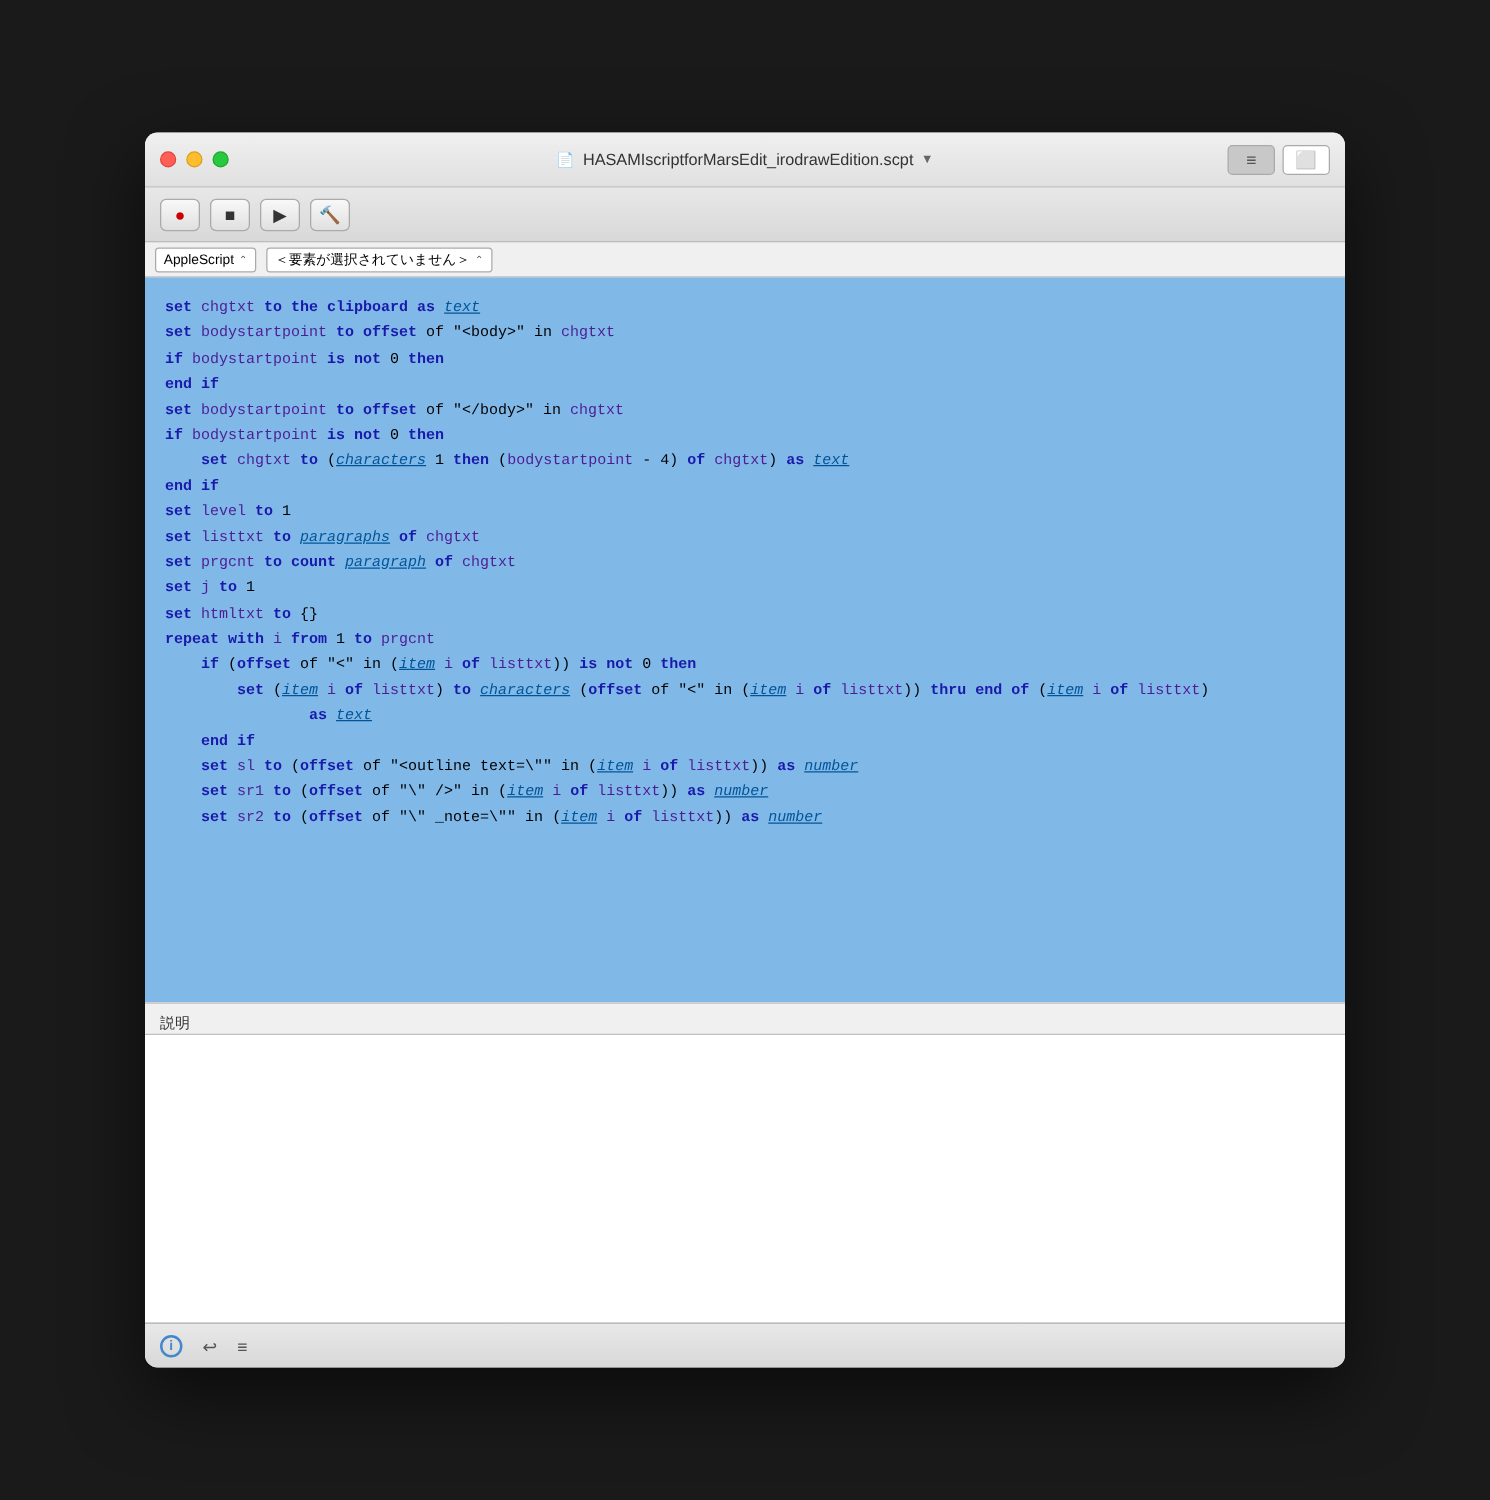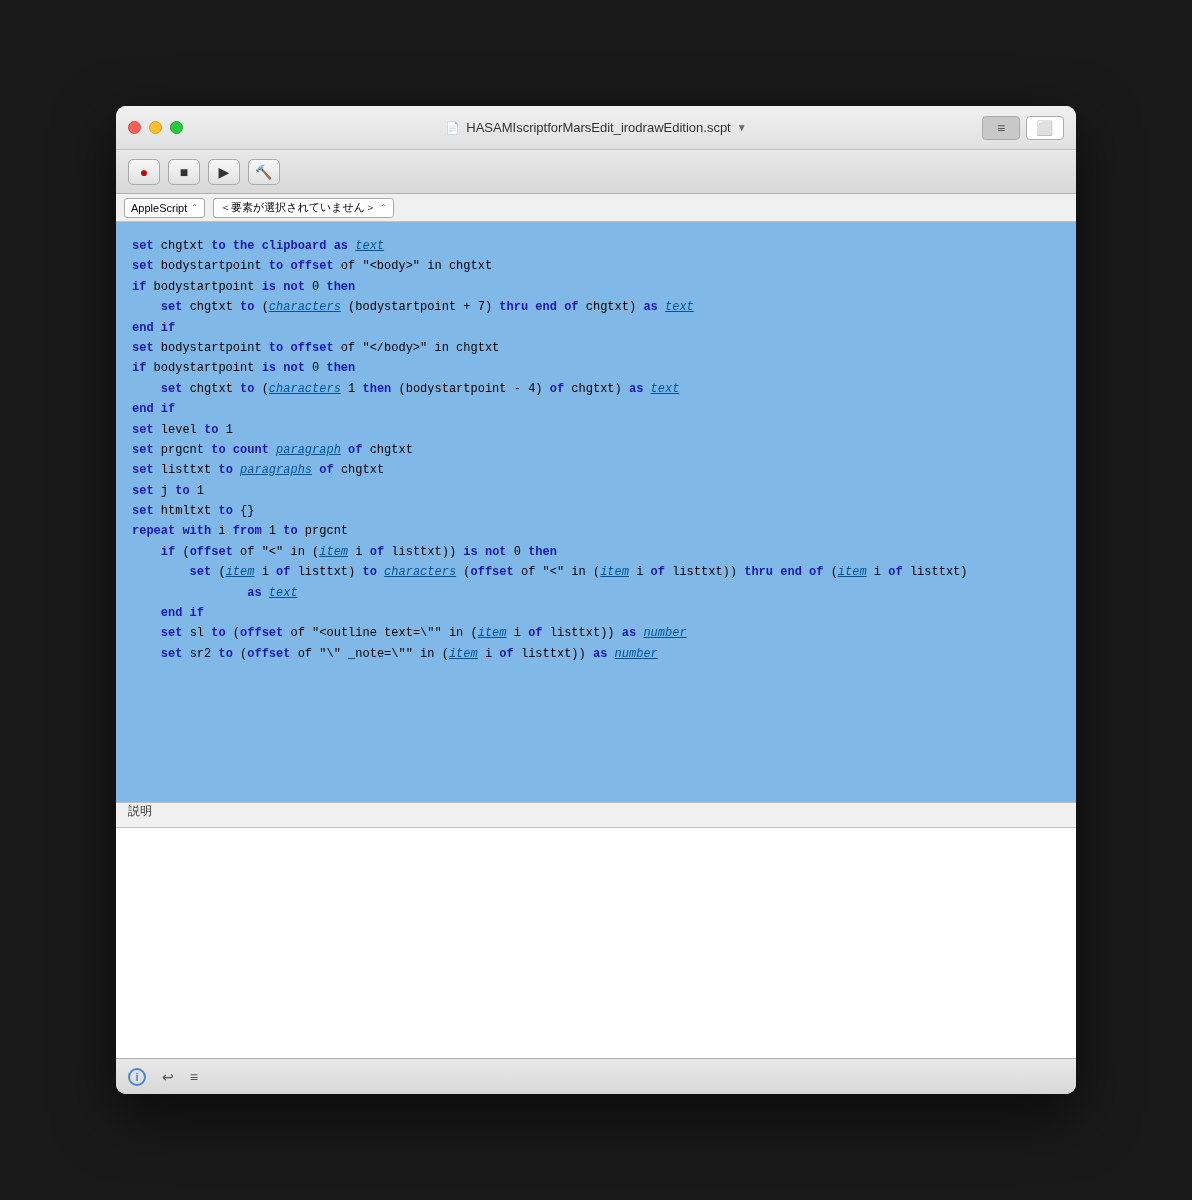--- a/index.html
+++ b/index.html
@@ -137,28 +137,28 @@
       font-size: 12px;
       line-height: 1.7;
       overflow: auto;
       height: 580px;
     }
     .code-line {
       white-space: pre;
       display: block;
     }
     .kw { color: #1a1aaa; font-weight: bold; }
-    .var { color: #000000; }
+    .var { color: #4c1d95; }
     .italic-type { color: #005599; font-style: italic; text-decoration: underline; }
     .plain { color: #000; }
     .description-bar {
       background: #f0f0f0;
       height: 26px;
       display: flex;
-      align-items: flex-start;
+      align-items: flex-end;
       padding: 0 12px;
       border-top: 1px solid #c0c0c0;
       border-bottom: 1px solid #c0c0c0;
       font-size: 12px;
       color: #333;
     }
     .description-area {
       background: white;
       height: 230px;
     }
@@ -242,41 +242,41 @@
       <span>＜要素が選択されていません＞</span>
       <span class="selector-arrow">⌃</span>
     </div>
   </div>
 
   <div class="code-area" id="code-container">
   <div class="code-line"><span class="kw">set</span> <span class="var">chgtxt</span> <span class="kw">to</span> <span class="kw">the clipboard</span> <span class="kw">as</span> <span class="italic-type">text</span></div>
       <div class="code-line"></div>
       <div class="code-line"><span class="kw">set</span> <span class="var">bodystartpoint</span> <span class="kw">to offset</span> <span class="plain">of "&lt;body&gt;" in</span> <span class="var">chgtxt</span></div>
       <div class="code-line"><span class="kw">if</span> <span class="var">bodystartpoint</span> <span class="kw">is not</span> 0 <span class="kw">then</span></div>
-      <div class="code-line">    <span class="kw">set</span> <span class="var">chgtxt</span> <span class="kw">to</span> (<span class="italic-type">characters</span> (<span class="var">bodystartpoint</span> + 7) <span class="kw">thru end of</span> <span class="var">chgtxt</span>) <span class="kw">as</span> <span class="italic-type">text</span></div>
       <div class="code-line"><span class="kw">end if</span></div>
       <div class="code-line"></div>
       <div class="code-line"><span class="kw">set</span> <span class="var">bodystartpoint</span> <span class="kw">to offset</span> <span class="plain">of "&lt;/body&gt;" in</span> <span class="var">chgtxt</span></div>
       <div class="code-line"><span class="kw">if</span> <span class="var">bodystartpoint</span> <span class="kw">is not</span> 0 <span class="kw">then</span></div>
       <div class="code-line">    <span class="kw">set</span> <span class="var">chgtxt</span> <span class="kw">to</span> (<span class="italic-type">characters</span> 1 <span class="kw">then</span> (<span class="var">bodystartpoint</span> - 4) <span class="kw">of</span> <span class="var">chgtxt</span>) <span class="kw">as</span> <span class="italic-type">text</span></div>
       <div class="code-line"><span class="kw">end if</span></div>
       <div class="code-line"></div>
       <div class="code-line"><span class="kw">set</span> <span class="var">level</span> <span class="kw">to</span> 1</div>
+      <div class="code-line"><span class="kw">set</span> <span class="var">listtxt</span> <span class="kw">to</span> <span class="italic-type">paragraphs</span> <span class="kw">of</span> <span class="var">chgtxt</span></div>
       <div class="code-line"><span class="kw">set</span> <span class="var">prgcnt</span> <span class="kw">to count</span> <span class="italic-type">paragraph</span> <span class="kw">of</span> <span class="var">chgtxt</span></div>
-      <div class="code-line"><span class="kw">set</span> <span class="var">listtxt</span> <span class="kw">to</span> <span class="italic-type">paragraphs</span> <span class="kw">of</span> <span class="var">chgtxt</span></div>
       <div class="code-line"><span class="kw">set</span> <span class="var">j</span> <span class="kw">to</span> 1</div>
       <div class="code-line"><span class="kw">set</span> <span class="var">htmltxt</span> <span class="kw">to</span> {}</div>
       <div class="code-line"></div>
       <div class="code-line"><span class="kw">repeat with</span> <span class="var">i</span> <span class="kw">from</span> 1 <span class="kw">to</span> <span class="var">prgcnt</span></div>
       <div class="code-line">    <span class="kw">if</span> (<span class="kw">offset</span> <span class="plain">of "&lt;" in</span> (<span class="italic-type">item</span> <span class="var">i</span> <span class="kw">of</span> <span class="var">listtxt</span>)) <span class="kw">is not</span> 0 <span class="kw">then</span></div>
       <div class="code-line">        <span class="kw">set</span> (<span class="italic-type">item</span> <span class="var">i</span> <span class="kw">of</span> <span class="var">listtxt</span>) <span class="kw">to</span> <span class="italic-type">characters</span> (<span class="kw">offset</span> <span class="plain">of "&lt;" in</span> (<span class="italic-type">item</span> <span class="var">i</span> <span class="kw">of</span> <span class="var">listtxt</span>)) <span class="kw">thru end of</span> (<span class="italic-type">item</span> <span class="var">i</span> <span class="kw">of</span> <span class="var">listtxt</span>)</div>
       <div class="code-line">                <span class="kw">as</span> <span class="italic-type">text</span></div>
       <div class="code-line">    <span class="kw">end if</span></div>
       <div class="code-line"></div>
       <div class="code-line">    <span class="kw">set</span> <span class="var">sl</span> <span class="kw">to</span> (<span class="kw">offset</span> <span class="plain">of "&lt;outline text=\"" in</span> (<span class="italic-type">item</span> <span class="var">i</span> <span class="kw">of</span> <span class="var">listtxt</span>)) <span class="kw">as</span> <span class="italic-type">number</span></div>
+      <div class="code-line">    <span class="kw">set</span> <span class="var">sr1</span> <span class="kw">to</span> (<span class="kw">offset</span> <span class="plain">of "\" /&gt;" in</span> (<span class="italic-type">item</span> <span class="var">i</span> <span class="kw">of</span> <span class="var">listtxt</span>)) <span class="kw">as</span> <span class="italic-type">number</span></div>
       <div class="code-line">    <span class="kw">set</span> <span class="var">sr2</span> <span class="kw">to</span> (<span class="kw">offset</span> <span class="plain">of "\" _note=\"" in</span> (<span class="italic-type">item</span> <span class="var">i</span> <span class="kw">of</span> <span class="var">listtxt</span>)) <span class="kw">as</span> <span class="italic-type">number</span></div>
     </div>
 
   <div class="description-bar">
     <span>説明</span>
   </div>
 
   <div class="description-area"></div>
 
   <div class="status-bar">

